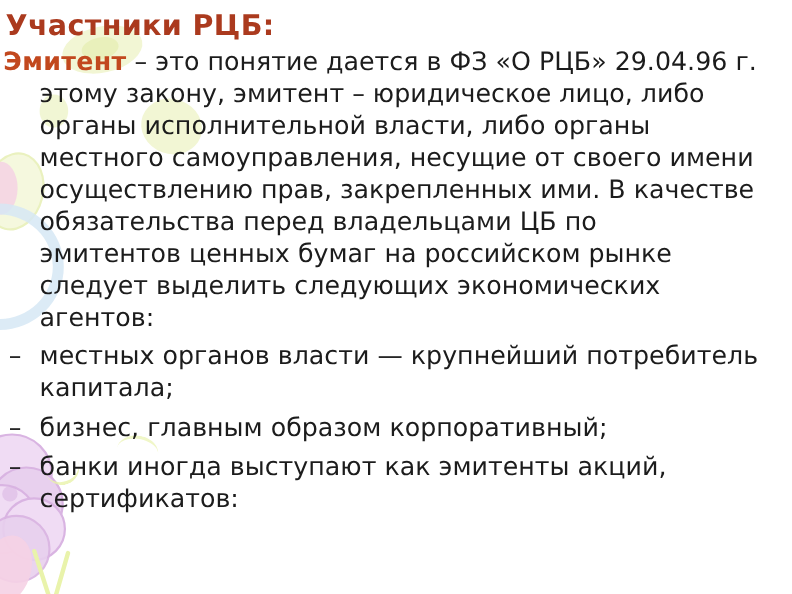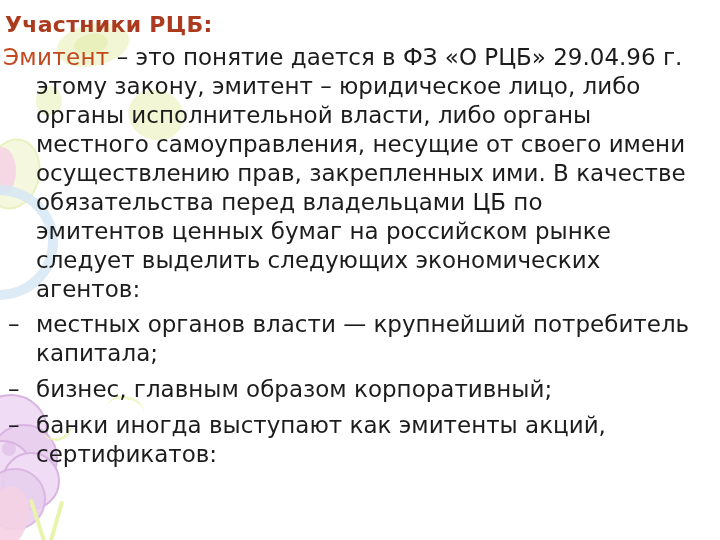--- a/index.html
+++ b/index.html
@@ -38,37 +38,37 @@
   .stem-arc2 { left: 106px; top: 396px; width: 38px; height: 26px; border: 0; border-top: 3px solid var(--stem); border-radius: 50%; transform: rotate(10deg); opacity: .65; }
 
   
   .content {
     position: absolute;
     left: 3px; top: 8px;
     width: 714px;
     z-index: 1;
   }
   .title {
-    font-size: 22px;
+    font-size: 26px;
     line-height: 33px;
     font-weight: 700;
     color: var(--title-color);
     padding-left: 2px;
     letter-spacing: .3px;
   }
   .para {
     margin-top: 2px;
     font-size: 23px;
     line-height: 29px;
     color: var(--body-color);
   }
   .line { white-space: pre; }
   .line.cont { padding-left: 33px; }
   .lead {
-    font-weight: 400;
+    font-weight: 700;
     color: var(--lead-color);
     letter-spacing: .3px;
   }
   .bullets { margin-top: 6px; }
   .bullet {
     position: relative;
     padding-left: 33px;
     margin-bottom: 7px;
     font-size: 23px;
     line-height: 29px;

